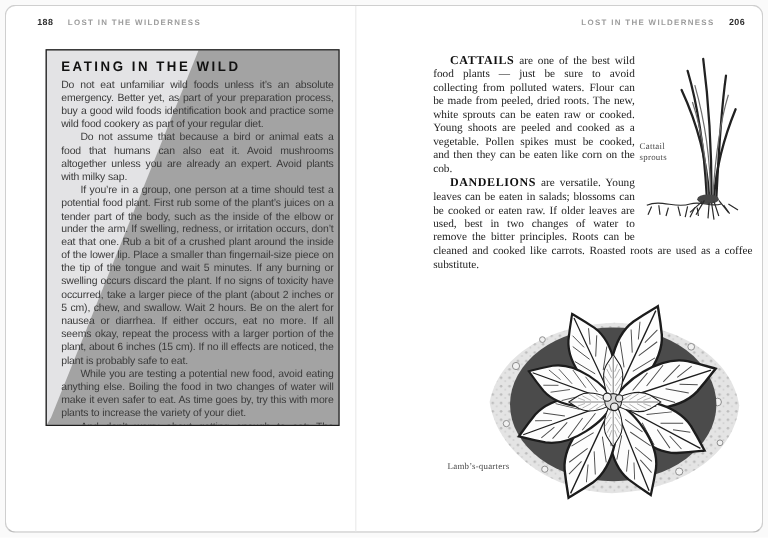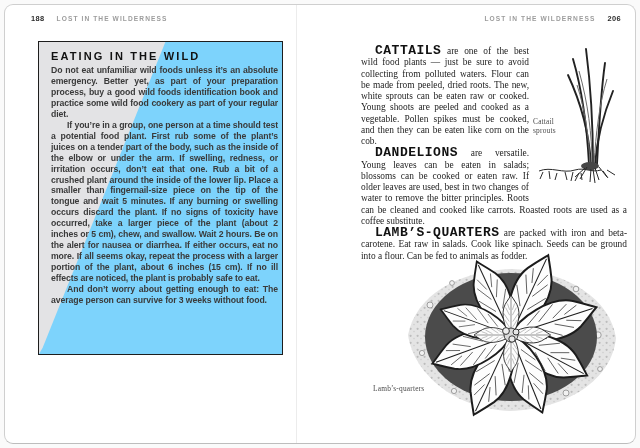--- a/index.html
+++ b/index.html
@@ -9,32 +9,32 @@
 
   
   .runhead-row{position:absolute;top:9px;font-size:6.6px;letter-spacing:1.1px;color:#9c9c9c;font-weight:bold;}
   .runhead-row .pnum{color:#2b2b2b;font-size:7.4px;letter-spacing:.4px;}
   .rh-left{left:26px;}
   .rh-right{right:14px;text-align:right;}
   .rh-left .pnum{margin-right:12px;}
   .rh-right .pnum{margin-left:12px;}
 
   
-  .wildbox{position:absolute;left:33px;top:36px;width:243px;height:312px;border:1.6px solid #1d1d1d;background:#7dd3fc;overflow:hidden;}
+  .wildbox{position:absolute;left:33px;top:36px;width:243px;height:312px;border:1.6px solid #1d1d1d;background:#a3a3a3;overflow:hidden;}
   .wildbox .graywedge{position:absolute;inset:0;background:#e3e3e5;clip-path:polygon(0% 0%,52% 0%,1.5% 98%,0% 100%);}
   .wildbox .inner{position:relative;padding:8px 4px 0 12px;}
   .wildbox h2{margin:0 0 3px 0;font-size:11.5px;font-weight:bold;letter-spacing:2.2px;color:#111;transform:scaleX(.96);transform-origin:left;white-space:nowrap;}
-  .boxtext{font-size:8.7px;line-height:10.95px;color:#3a3a3a;text-align:justify;letter-spacing:-0.1px;font-weight:bold;}
+  .boxtext{font-size:8.7px;line-height:10.95px;color:#3a3a3a;text-align:justify;letter-spacing:-0.1px;}
   .boxtext p{margin:0;}
   .boxtext p.ind{text-indent:16px;}
 
   
   .rp-text{position:absolute;left:356px;top:40px;width:266px;font-family:"Liberation Serif",serif;font-size:9.4px;line-height:11.25px;color:#242424;text-align:justify;}
   .rp-text p{margin:0;text-indent:14px;}
-  .lead{font-family:Liberation Mono, monospace;font-weight:bold;font-size:13px;letter-spacing:.5px;color:#111;}
+  .lead{font-family:Liberation Serif, serif;font-weight:bold;font-size:10px;letter-spacing:.5px;color:#111;}
 
   
   .cattail-wrap{float:right;width:94px;height:150px;position:relative;margin-left:4px;}
   .cattail-wrap svg{position:absolute;top:-2px;left:0;}
   .cap{font-family:Liberation Serif, serif;font-size:7.4px;line-height:9px;color:#4a4a4a;letter-spacing:.2px;}
   .cattail-cap{position:absolute;left:0;top:72px;width:38px;}
 
   
   .lambs{position:absolute;left:383px;top:238px;width:248px;height:200px;}
   .lambs-cap{position:absolute;left:368px;top:379px;}
@@ -49,21 +49,23 @@
     <div class="runhead-row rh-left">
       <span class="pnum">188</span><span>LOST IN THE WILDERNESS</span>
     </div>
 
     <div class="wildbox">
       <div class="graywedge"></div>
       <div class="inner">
         <h2>EATING IN THE WILD</h2>
         <div class="boxtext">
           <p>Do not eat unfamiliar wild foods unless it’s an absolute emergency. Better yet, as part of your preparation process, buy a good wild foods identification book and practice some wild food cookery as part of your regular diet.</p>
+          <p class="ind">Do not assume that because a bird or animal eats a food that humans can also eat it. Avoid mushrooms altogether unless you are already an expert. Avoid plants with milky sap.</p>
           <p class="ind">If you’re in a group, one person at a time should test a potential food plant. First rub some of the plant’s juices on a tender part of the body, such as the inside of the elbow or under the arm. If swelling, redness, or irritation occurs, don’t eat that one. Rub a bit of a crushed plant around the inside of the lower lip. Place a smaller than fingernail-size piece on the tip of the tongue and wait 5 minutes. If any burning or swelling occurs discard the plant. If no signs of toxicity have occurred, take a larger piece of the plant (about 2 inches or 5 cm), chew, and swallow. Wait 2 hours. Be on the alert for nausea or diarrhea. If either occurs, eat no more. If all seems okay, repeat the process with a larger portion of the plant, about 6 inches (15 cm). If no ill effects are noticed, the plant is probably safe to eat.</p>
+          <p class="ind">While you are testing a potential new food, avoid eating anything else. Boiling the food in two changes of water will make it even safer to eat. As time goes by, try this with more plants to increase the variety of your diet.</p>
           <p class="ind">And don’t worry about getting enough to eat: The average person can survive for 3 weeks without food.</p>
         </div>
       </div>
     </div>
   </div>
 
   <div>
     <div class="runhead-row rh-right">
       <span>LOST IN THE WILDERNESS</span><span class="pnum">206</span>
     </div>
@@ -89,21 +91,20 @@
             <path d="M10,129 l-3,7 M16,128 l1,8 M24,130 l-2,7 M32,129 l2,8 M40,129 l-2,9 M48,130 l1,7"></path>
             <path d="M54,124 l-7,12 M58,126 l-1,13 M62,125 l4,12 M66,124 l8,10 M52,125 l-10,9 M60,126 l2,14"></path>
             <path d="M46,130 l-4,8 M70,128 l5,7 M74,127 l8,5"></path>
           </g>
         </svg>
         <div class="cap cattail-cap">Cattail sprouts</div>
       </div>
 
       <p><span class="lead">CATTAILS</span><span> are one of the best wild food plants — just be sure to avoid collecting from polluted waters. Flour can be made from peeled, dried roots. The new, white sprouts can be eaten raw or cooked. Young shoots are peeled and cooked as a vegetable. Pollen spikes must be cooked, and then they can be eaten like corn on the cob.</span></p>
       <p><span class="lead">DANDELIONS</span><span> are versatile. Young leaves can be eaten in salads; blossoms can be cooked or eaten raw. If older leaves are used, best in two changes of water to remove the bitter principles. Roots can be cleaned and cooked like carrots. Roasted roots are used as a coffee substitute.</span></p>
-      <p><span class="lead">LAMB’S-QUARTERS</span><span> are packed with iron and beta-carotene. Eat raw in salads. Cook like spinach. Seeds can be ground into a flour. Can be fed to animals as fodder.</span></p>
     </div>
 
     <div class="lambs">
       <svg width="248" height="200" viewBox="0 0 248 200">
         <defs>
           <pattern id="stip" width="7" height="7" patternUnits="userSpaceOnUse">
             <circle cx="1.6" cy="1.8" r="1.1" fill="#9b9b9b"></circle>
             <circle cx="5" cy="4.6" r="0.8" fill="#bdbdbd"></circle>
           </pattern>
           <g id="lleaf">

